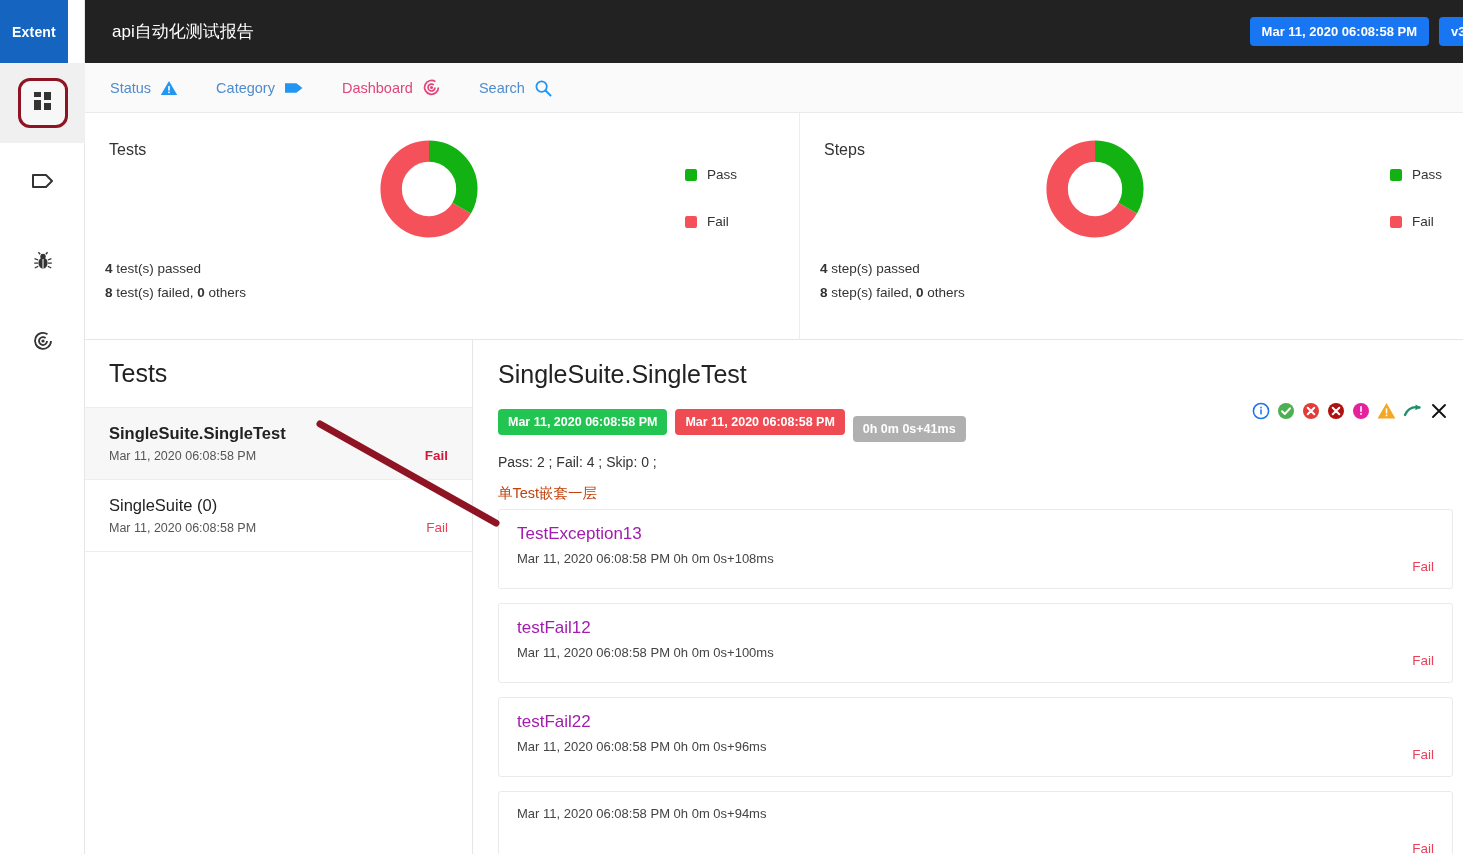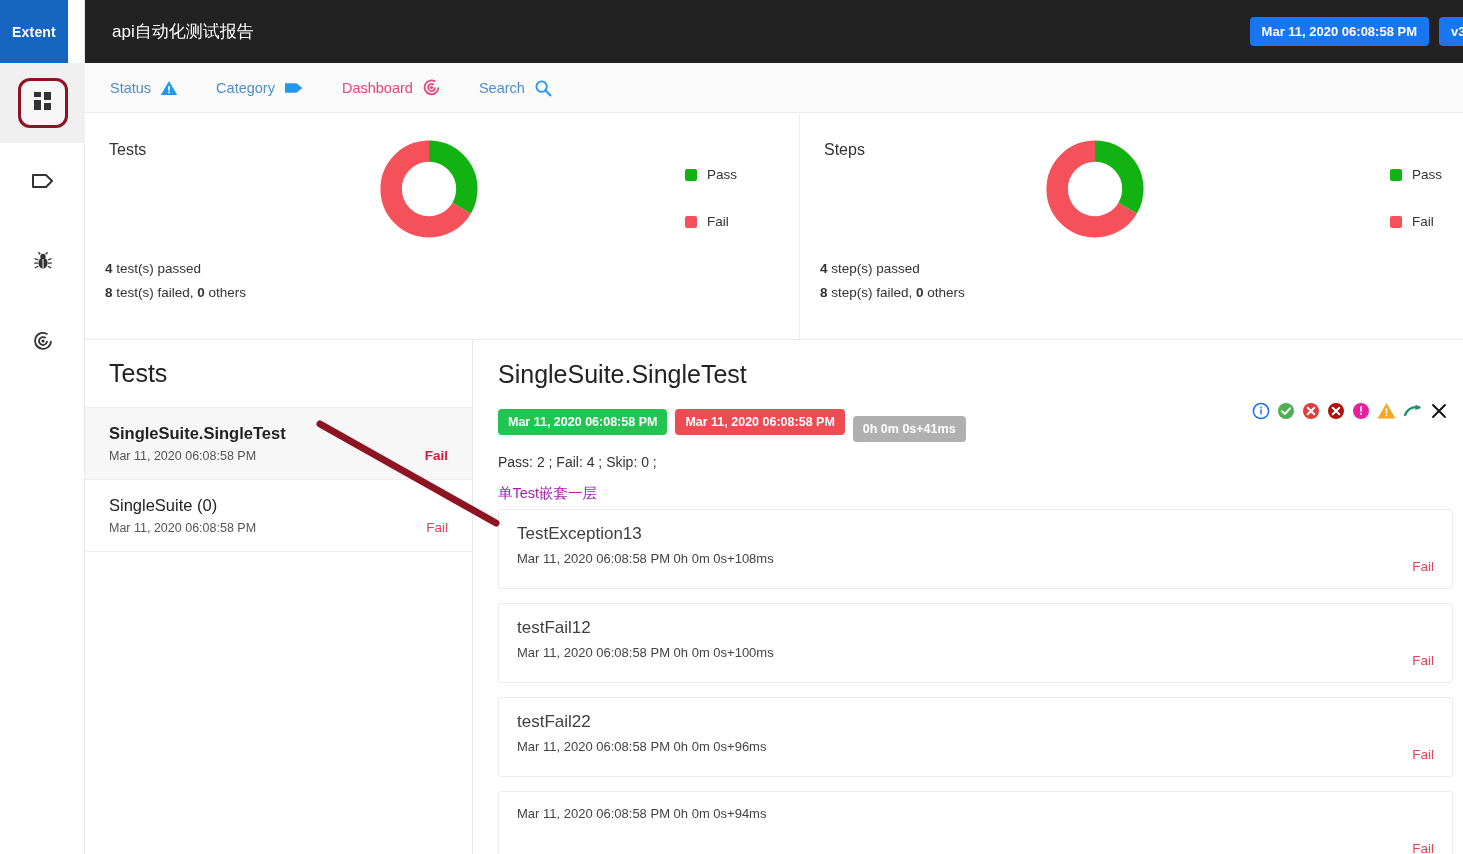--- a/index.html
+++ b/index.html
@@ -103,28 +103,28 @@
   .detail-title { font-size: 25px; font-weight: 400; color: #222; margin-bottom: 13px; }
   .pill-row { display: flex; align-items: center; gap: 8px; margin-bottom: 12px; }
   .pill { font-size: 12.5px; font-weight: 700; color: #fff; border-radius: 4px; padding: 6px 10px; white-space: nowrap; }
   .pill.green { background: #23c552; }
   .pill.red { background: #ef4b52; }
   .pill.grey { background: #b0b0b0; margin-top: 14px; }
   .detail-counts { font-size: 14px; color: #333; }
   .icon-row { position: absolute; right: 15px; top: 62px; display: flex; align-items: center; gap: 7px; }
   .ico-btn { cursor: pointer; display: flex; align-items: center; }
 
-  .step-label { font-size: 14.5px; color: #a21caf; padding: 14px 0 6px 24px; }
+  .step-label { font-size: 14.5px; color: #c2410c; padding: 14px 0 6px 24px; }
   .cards { padding: 0 10px 0 24px; }
   .step-card {
     position: relative; border: 1px solid #eaeaea; border-radius: 3px;
     background: #fff; padding: 14px 18px 16px 18px; margin-bottom: 14px;
     min-height: 80px;
   }
-  .step-card .s-name { font-size: 17px; color: #404040; margin-bottom: 7px; }
+  .step-card .s-name { font-size: 17px; color: #a21caf; margin-bottom: 7px; }
   .step-card .s-meta { font-size: 13px; color: #444; }
   .step-card .s-status { position: absolute; right: 18px; bottom: 14px; font-size: 13.5px; color: #e8415a; }
 
   
   .annot { position: absolute; left: 0; top: 0; width: 1463px; height: 854px; pointer-events: none; }
 </style>
 </head>
 <body>
 
 <div id="app">

